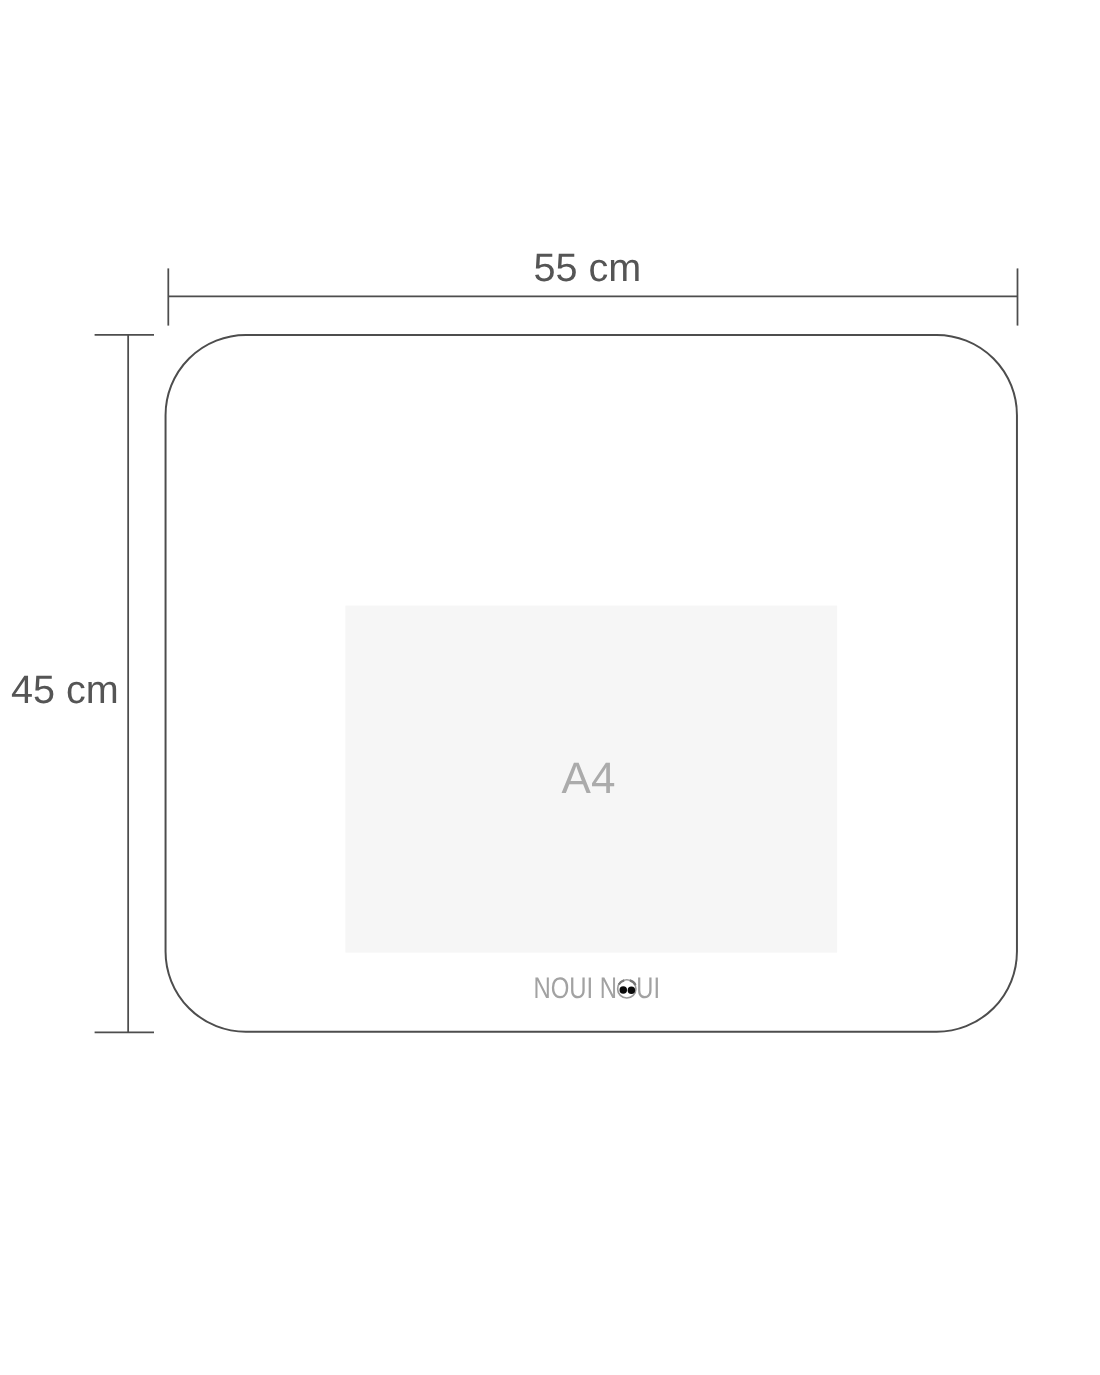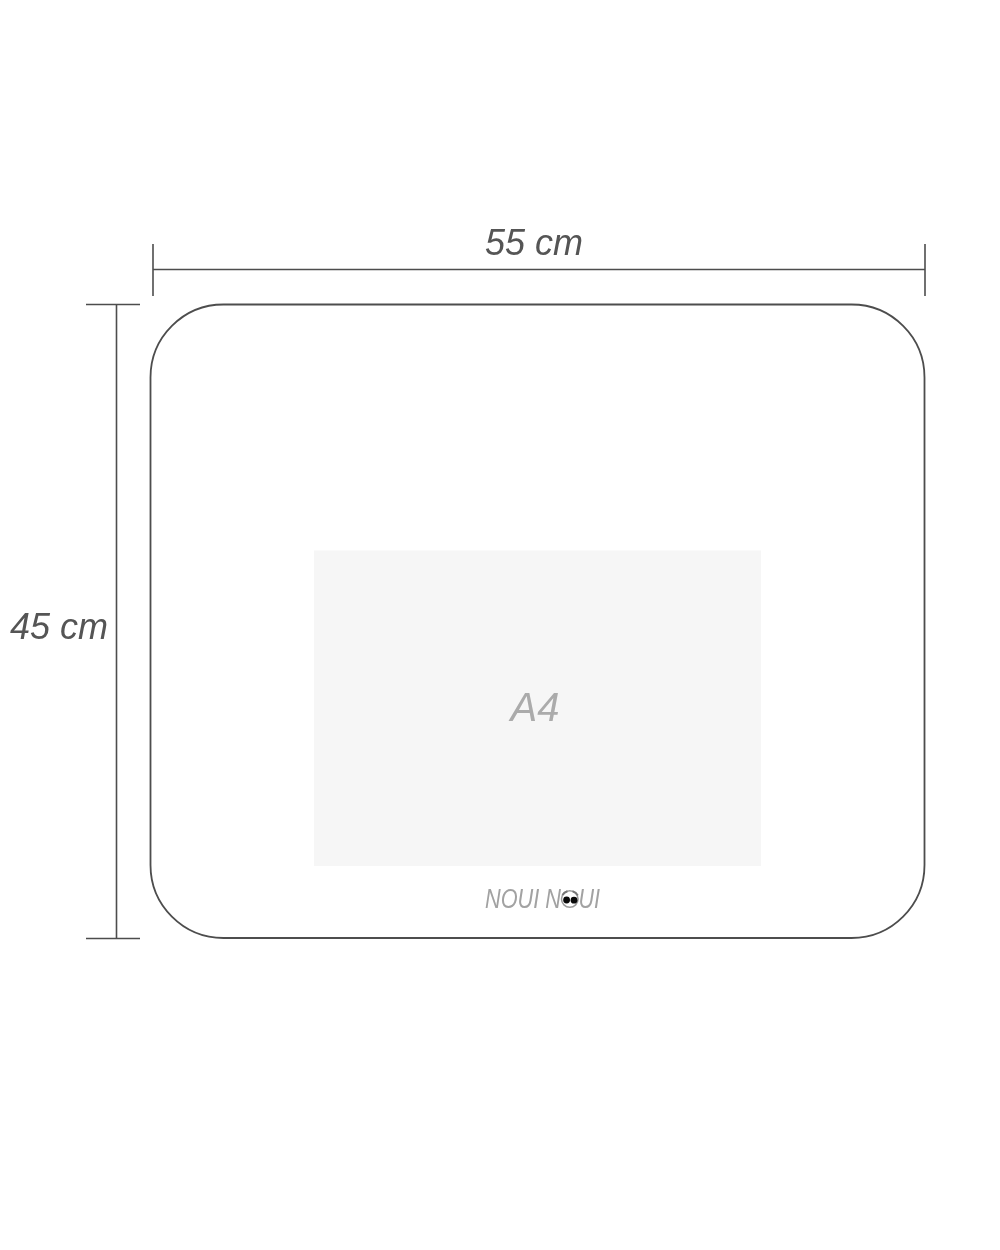--- a/index.html
+++ b/index.html
@@ -1,16 +1,16 @@
 <!DOCTYPE html>
 <html><head>
 <meta charset="utf-8">
 <style>
   html,body{margin:0;padding:0;background:#ffffff;}
-  .page{width:838px;height:1250px;position:relative;font-family:"Liberation Sans",sans-serif;font-style:italic;}
+  .page{width:838px;height:1250px;position:relative;font-family:"Liberation Sans",sans-serif;}
   svg text{font-family:"Liberation Sans",sans-serif;}
 </style>
 </head>
 <body>
 
 <div class="page">
 <svg width="1000" height="1250" viewBox="0 0 1000 1250" xmlns="http://www.w3.org/2000/svg">
 
   <rect x="0" y="0" width="1000" height="1250" fill="#ffffff"></rect>
 

